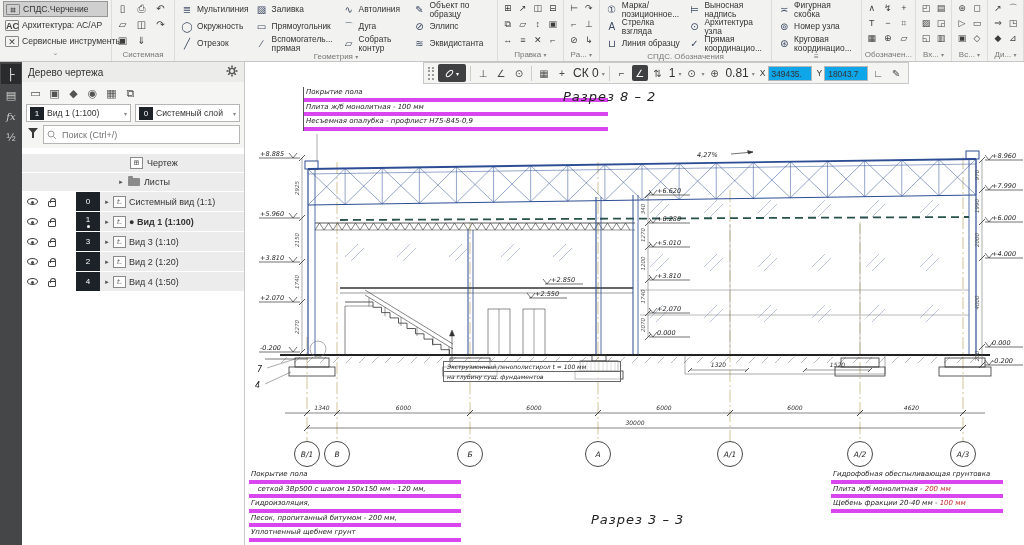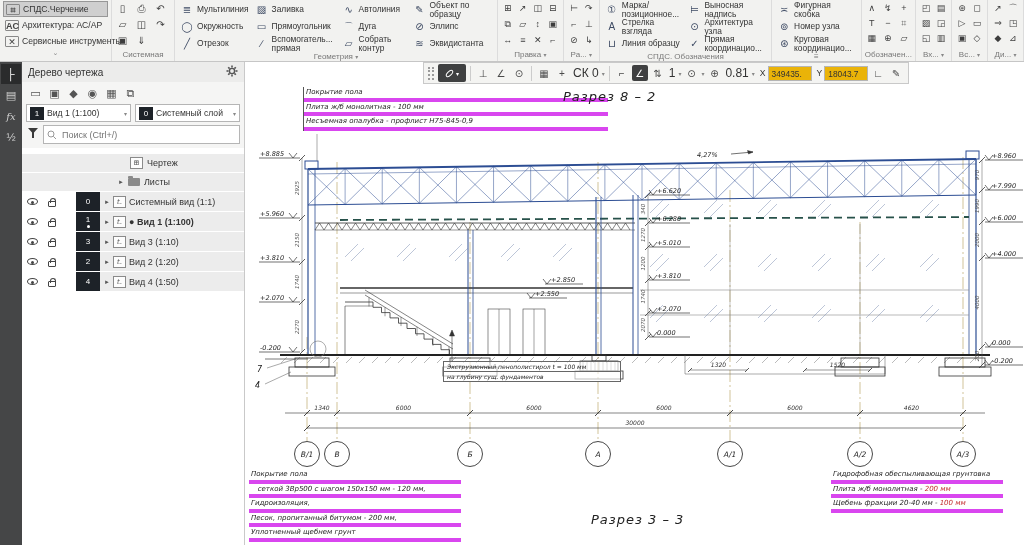--- a/index.html
+++ b/index.html
@@ -79,21 +79,21 @@
   display:flex;align-items:center;gap:2px;padding:0 4px;font-size:9px;color:#333;z-index:5}
 .grip{width:6px;height:13px;border-left:2px dotted #9a9a9a;border-right:2px dotted #9a9a9a;margin-right:2px}
 .qi{width:16px;height:16px;display:flex;align-items:center;justify-content:center;font-size:10px;color:#4a4a4a;cursor:default}
 .qi.dark{background:#3f4041;color:#fff;border-radius:2px}
 .qb.dark{background:#3f4041;border:none;border-radius:2px;height:18px;width:28px;display:flex;align-items:center;
   justify-content:center;gap:2px;cursor:default}
 .clip{width:9px;height:5px;border:1.5px solid #fff;border-radius:50%;transform:rotate(-45deg);display:inline-block}
 .qb .caret{color:#fff}
 .qtext{font-size:12px;color:#333;padding:0 1px;white-space:nowrap}
 .qlab{font-size:8.6px;color:#333;margin-left:3px}
-.qval{background:#eab308;border:1px solid #b5b5b5;padding:0 3px;height:15px;line-height:14px;font-size:8.4px;min-width:44px;cursor:text}
+.qval{background:#0ea5e9;border:1px solid #b5b5b5;padding:0 3px;height:15px;line-height:14px;font-size:8.4px;min-width:44px;cursor:text}
 .sep{width:1px;height:15px;background:#ccc;margin:0 2px}
 
 
 .callout{position:absolute;z-index:2}
 .callout .cl{border-bottom:4px solid #d946ef;font:italic 7px/10.5px "DejaVu Sans",sans-serif;color:#222;
   padding:0 2px 0 2px;white-space:nowrap;overflow:visible}
 .top-callout{left:58px;top:25px;width:305px;border-left:1px solid #555}
 .bl-callout{left:4px;top:407px;width:212px}
 .br-callout{left:586px;top:407px;width:172px}
 .red{color:#c22a2a}

